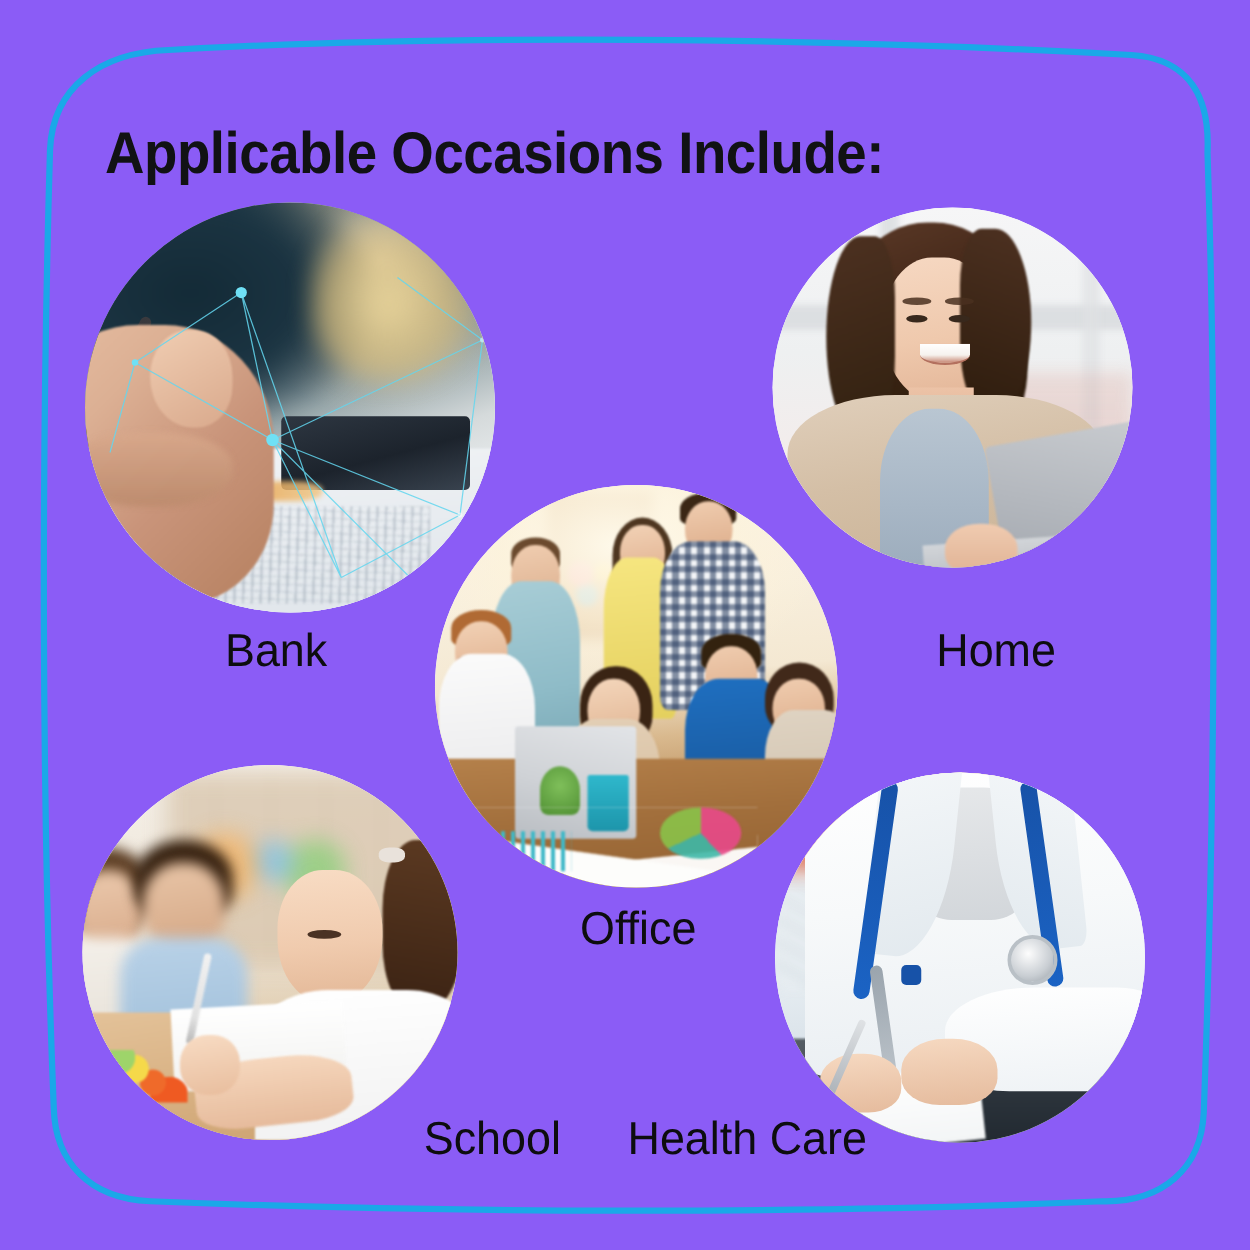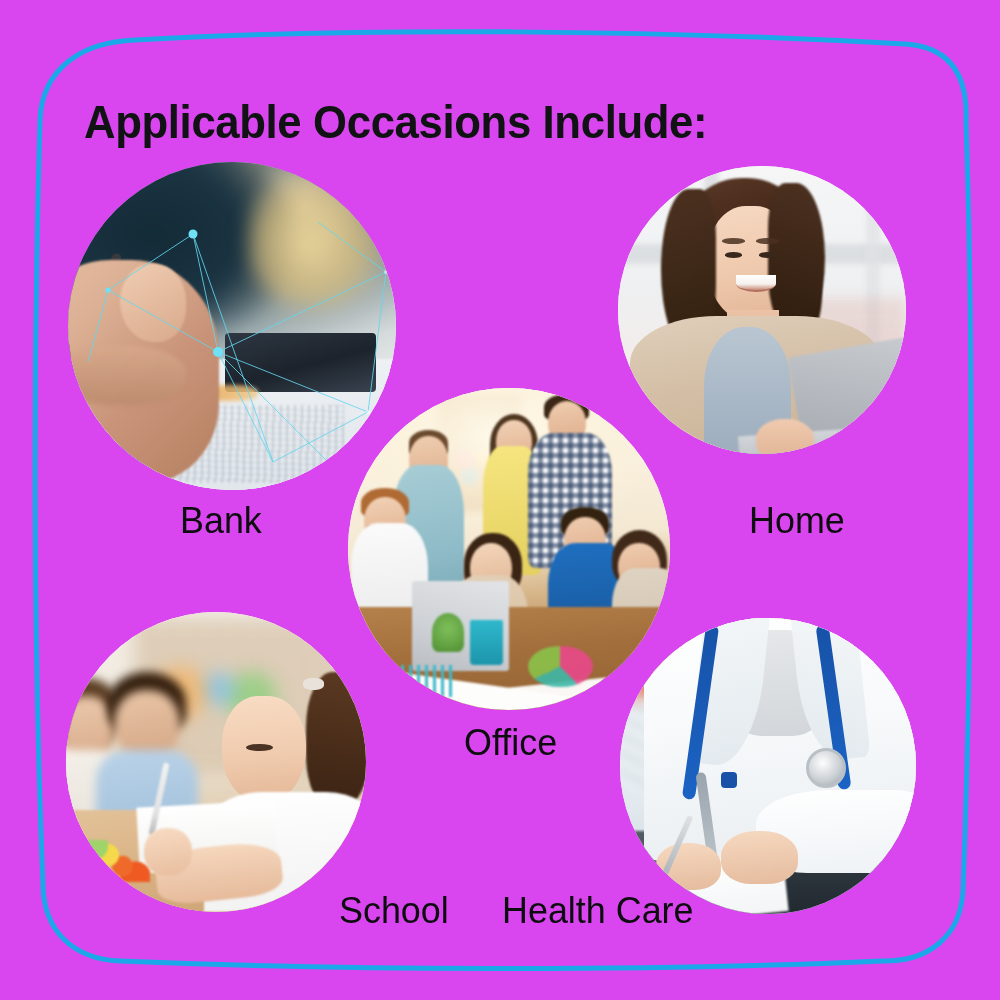--- a/index.html
+++ b/index.html
@@ -1,17 +1,17 @@
 <!DOCTYPE html>
 <html><head>
 <meta charset="utf-8">
 <style>
   html,body{margin:0;padding:0;background:#fff;}
   body{width:1000px;height:1000px;overflow:hidden;font-family:"Liberation Sans",sans-serif;}
-  #stage{position:relative;width:1000px;height:1000px;background:#d946ef;}
+  #stage{position:relative;width:1000px;height:1000px;background:#8b5cf6;}
 
   
   #border-frame{position:absolute;left:0;top:0;width:1000px;height:1000px;pointer-events:none;}
 
   
   #page-title{
     position:absolute;left:84px;top:94px;
     font-family:"Liberation Sans",sans-serif;
     font-weight:700;font-size:47px;letter-spacing:-0.4px;
     color:#111214;white-space:nowrap;

